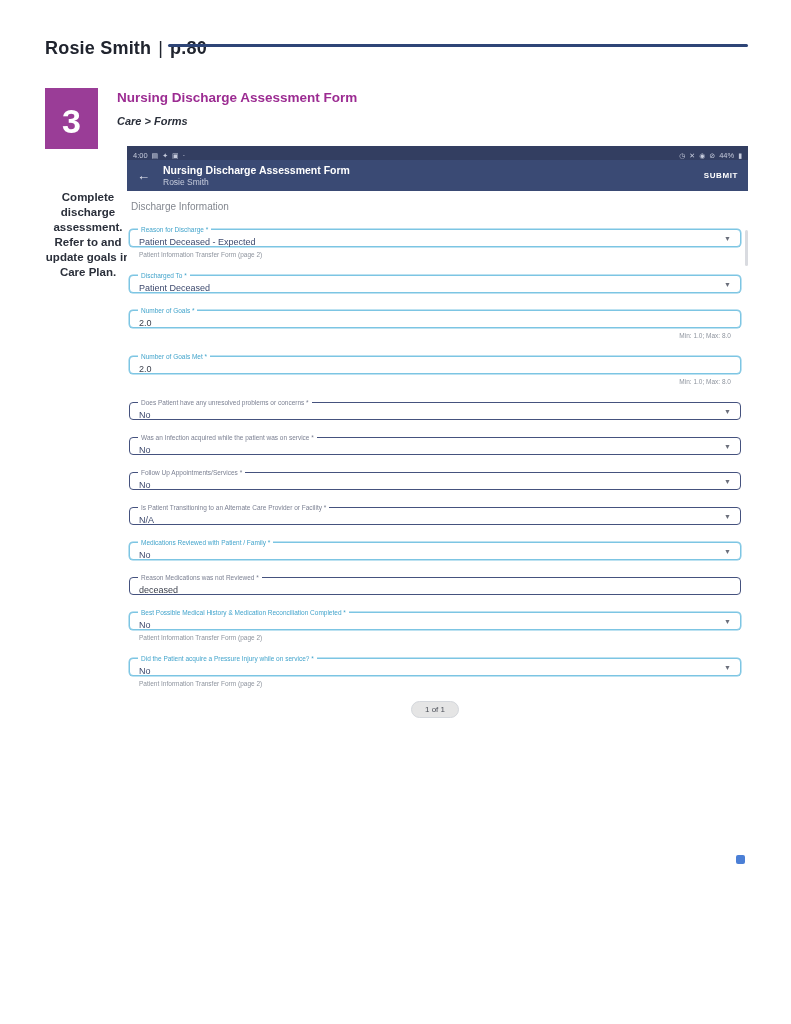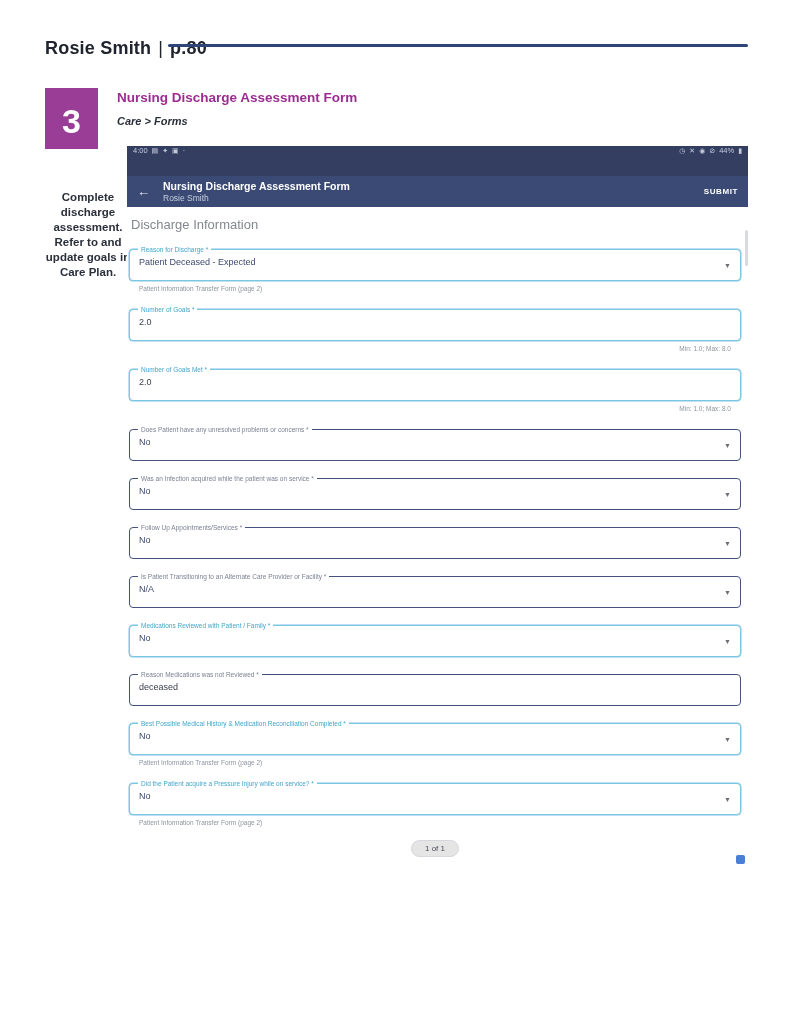--- a/index.html
+++ b/index.html
@@ -43,48 +43,48 @@
     position: absolute; left: 45px; top: 190px; width: 86px;
     font-size: 11.5px; font-weight: bold; color: #2a2f3a; line-height: 1.3; text-align: center;
   }
 
   
   .app {
     position: absolute; left: 127px; top: 146px;
     width: 621px; height: 719px; background: #fff;
   }
   .status-bar {
-    height: 30px; background: #333e61; color: #c6cbdc;
-    display: flex; align-items: flex-start; font-size: 7.5px;
+    height: 14px; background: #333e61; color: #c6cbdc;
+    display: flex; align-items: flex-end; font-size: 7.5px;
     padding: 0 6px;
   }
   .status-left { display: flex; gap: 4px; align-items: center; }
   .status-right { margin-left: auto; display: flex; gap: 4px; align-items: center; }
   .status-icon { font-size: 7px; line-height: 1; }
   .app-bar {
     height: 31px; background: #3a4a74; color: #fff;
     display: flex; align-items: center; padding: 0 10px;
   }
   .back-icon { font-size: 13px; color: #e8eaf2; cursor: pointer; }
   .bar-titles { margin-left: 13px; }
   .bar-title { font-size: 10.5px; font-weight: bold; color: #fff; }
   .bar-subtitle { font-size: 8.5px; color: #c7cddd; margin-top: 1px; }
   .submit-btn {
     margin-left: auto; font-size: 8px; font-weight: bold;
     color: #fff; letter-spacing: .6px; cursor: pointer;
     background: none; border: none; font-family: inherit; text-align: right;
   }
 
   .form-body { padding: 0 7px 0 2px; position: relative; }
-  .section-title { margin: 10px 0 0 2px; font-size: 13px; color: #83878f; }
+  .section-title { margin: 10px 0 0 2px; font-size: 10px; color: #83878f; }
 
   .field { margin-top: 17px; }
   .field:first-of-type { margin-top: 19px; }
   .field-box {
-    position: relative; height: 32px; border-radius: 4px;
+    position: relative; height: 18px; border-radius: 4px;
     background: #fff; cursor: pointer;
   }
   .field.teal .field-box { border: 1px solid #7cc5e3; box-shadow: 0 0 0 .5px #7cc5e3; }
   .field.navy .field-box { border: 1px solid #45527e; }
   .field-label {
     position: absolute; top: -4px; left: 8px;
     background: #fff; padding: 0 3px; font-size: 6.5px; line-height: 8px;
   }
   .field.teal .field-label { color: #44a5cc; }
   .field.navy .field-label { color: #7c8193; }
@@ -165,20 +165,27 @@
 
       <div class="field teal select">
         <div class="field-box">
           <span class="field-label">Reason for Discharge *</span>
           <div class="field-value">Patient Deceased - Expected</div>
           <span class="chevron">▼</span>
         </div>
         <div class="helper">Patient Information Transfer Form (page 2)</div>
       </div>
 
+      <div class="field teal select">
+        <div class="field-box">
+          <span class="field-label">Discharged To *</span>
+          <div class="field-value">Patient Deceased</div>
+          <span class="chevron">▼</span>
+        </div>
+      </div>
 
       <div class="field teal textinput">
         <div class="field-box">
           <span class="field-label">Number of Goals *</span>
           <div class="field-value">2.0</div>
         </div>
         <div class="helper right">Min: 1.0; Max: 8.0</div>
       </div>
 
       <div class="field teal textinput">

